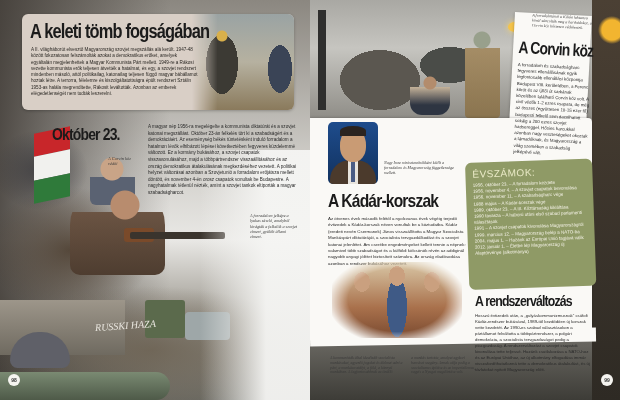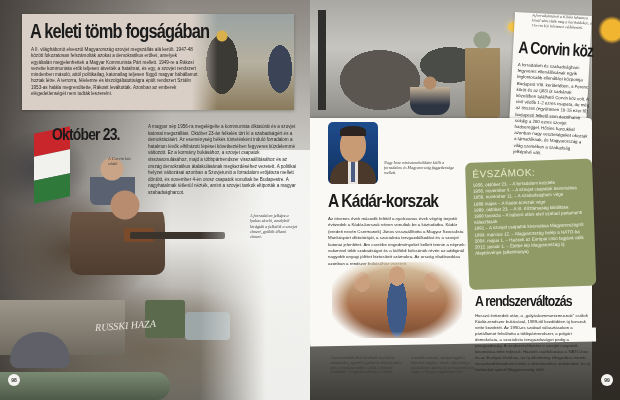--- a/index.html
+++ b/index.html
@@ -31,21 +31,21 @@
   .monument { position: absolute; left: 0; top: 300px; width: 125px; height: 55px; background: linear-gradient(180deg,#9d968a,#6f6a60); }
   .monument-text { position: absolute; left: 95px; top: 320px; color: #e9e6df; font: italic 10px "Liberation Serif", serif; transform: rotate(-4deg); }
   .helmet { position: absolute; left: 10px; top: 332px; width: 60px; height: 36px; border-radius: 30px 30px 8px 8px; background: #5f6068; }
   .barrel { position: absolute; left: 0; top: 372px; width: 170px; height: 28px; border-radius: 0 14px 14px 0; background: linear-gradient(180deg,#7a8a72,#4e5a48); }
   .truck { position: absolute; left: 145px; top: 300px; width: 40px; height: 38px; background: #5b6a4c; border-radius: 3px; }
   .bus { position: absolute; left: 185px; top: 312px; width: 45px; height: 28px; background: #9ea7a8; border-radius: 4px; }
   .smoke-left { position: absolute; left: 200px; top: 150px; width: 110px; height: 250px;
     background: linear-gradient(90deg, rgba(240,240,238,0), rgba(245,245,243,.95) 60%); }
 
   
-  .intro-box { position: absolute; left: 22px; top: 14px; width: 272px; height: 96px; border-radius: 0;
+  .intro-box { position: absolute; left: 22px; top: 14px; width: 272px; height: 96px; border-radius: 6px;
     background: #d9cfc6; box-shadow: 0 1px 3px rgba(0,0,0,.25); overflow: hidden; }
   .intro-box .intro-art { position: absolute; left: 170px; top: 0; width: 102px; height: 96px;
     background:
       radial-gradient(circle at 30px 22px, #d9b04a 0 5px, transparent 6px),
       radial-gradient(ellipse 16px 30px at 30px 50px, #3c3a34 0 100%, transparent 100%),
       radial-gradient(ellipse 12px 24px at 88px 55px, #3a4456 0 100%, transparent 100%),
       linear-gradient(180deg, #9aa3a3 0%, #b6b1a0 50%, #8a7a5c 100%);
     -webkit-mask-image: linear-gradient(90deg, transparent, #000 25%); mask-image: linear-gradient(90deg, transparent, #000 25%); }
   .h-bold { font-family: "Liberation Sans", sans-serif; font-weight: 700; color: #1b1b1b; letter-spacing: -1px; transform: scaleX(.82); transform-origin: left top; white-space: nowrap; }
   .intro-title { position: absolute; left: 8px; top: 6px; font-size: 20px; }

